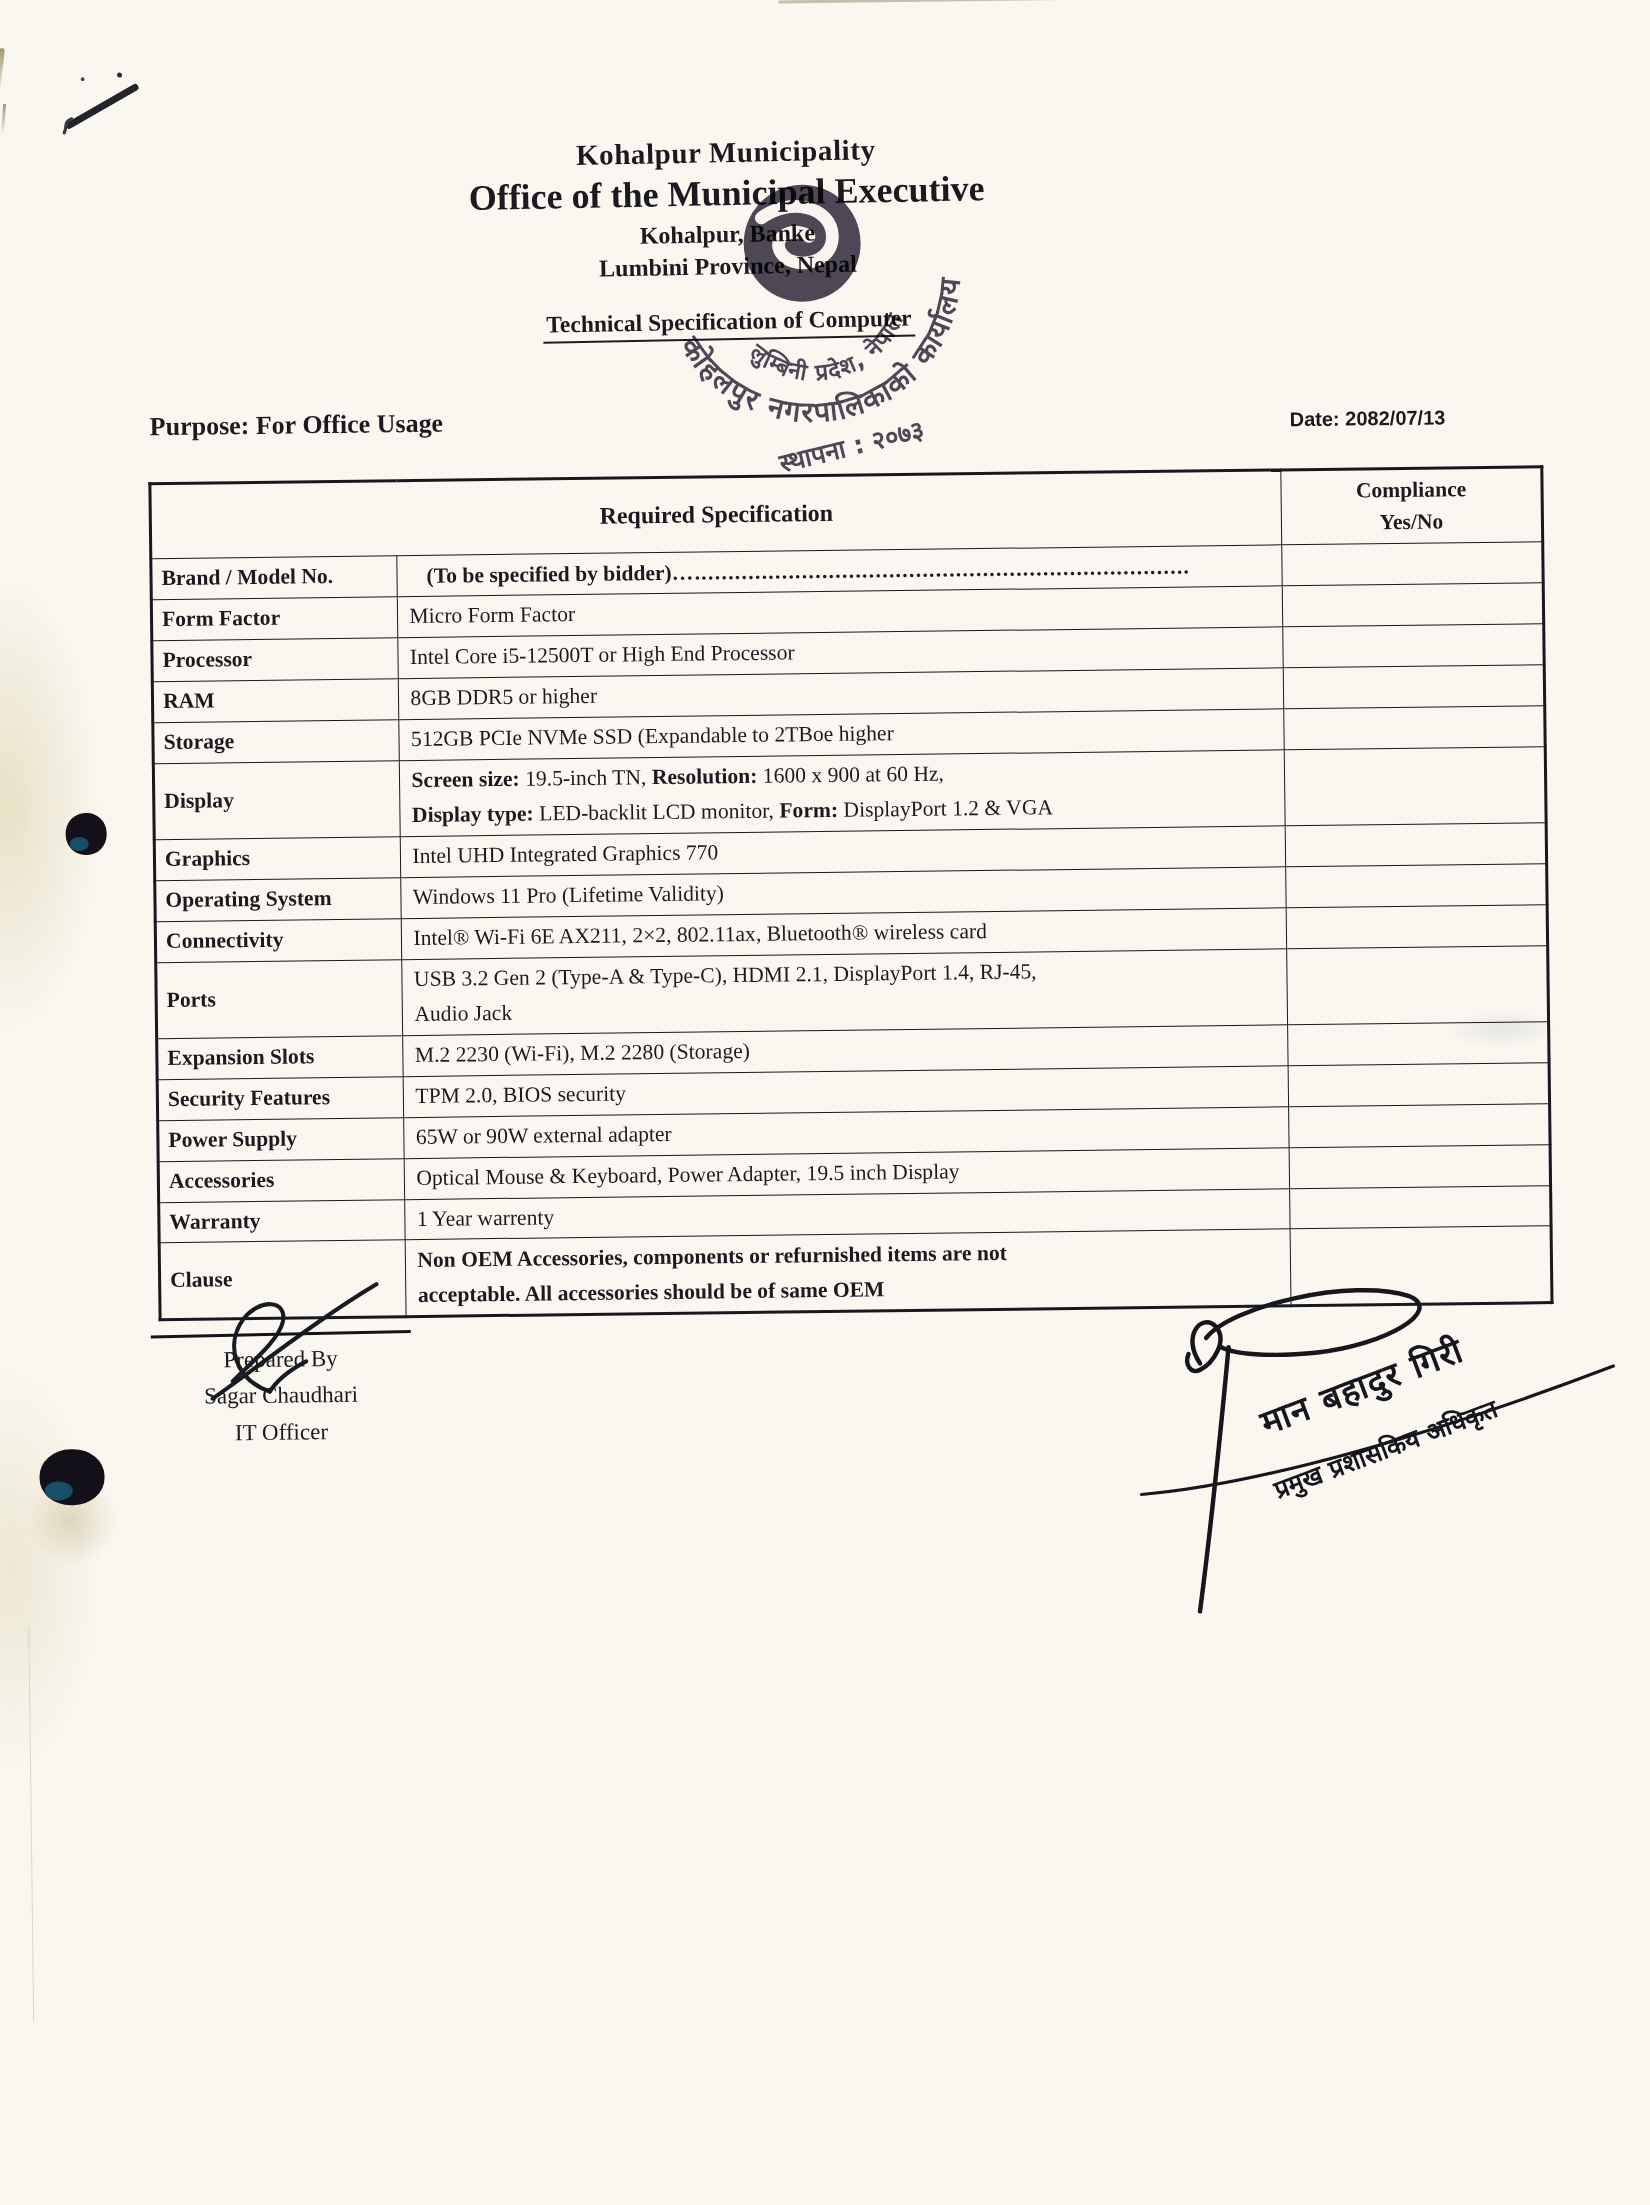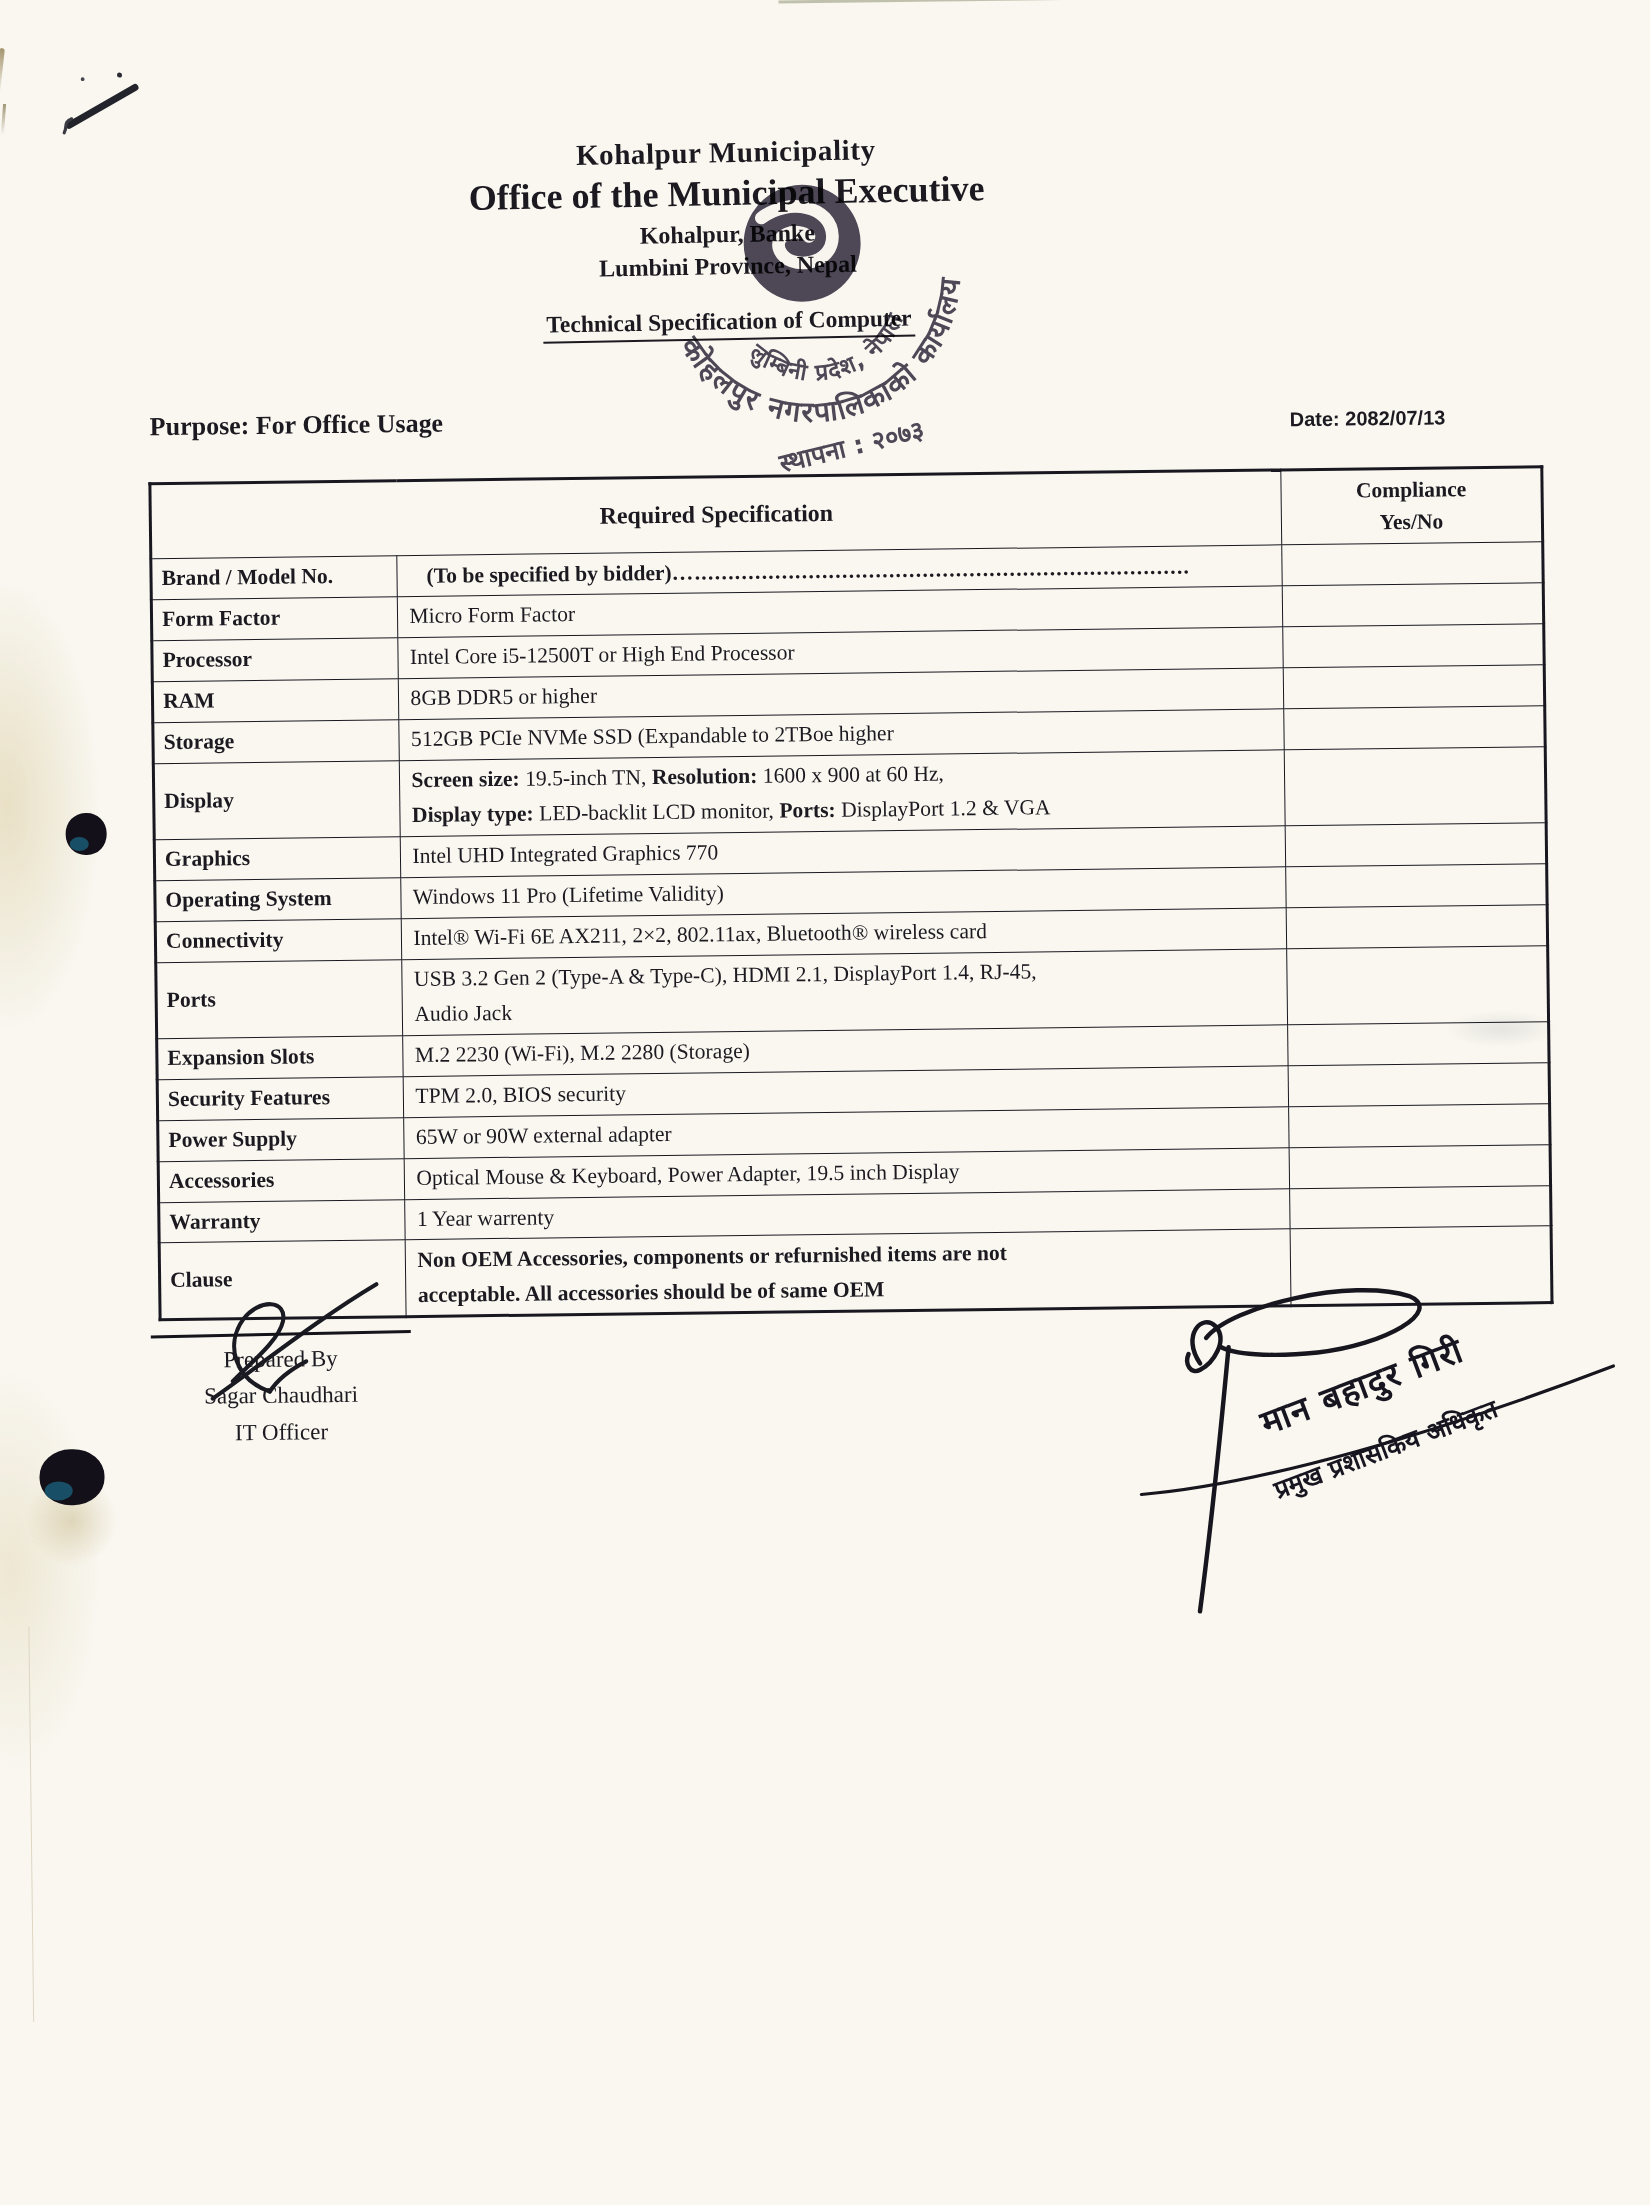--- a/index.html
+++ b/index.html
@@ -151,21 +151,21 @@
           <td class="c-value"><span>8GB DDR5 or higher</span></td>
           <td class="c-comp"></td>
         </tr>
         <tr>
           <td class="c-label">Storage</td>
           <td class="c-value"><span>512GB PCIe NVMe SSD (Expandable to 2TBoe higher</span></td>
           <td class="c-comp"></td>
         </tr>
         <tr class="tall">
           <td class="c-label">Display</td>
-          <td class="c-value"><b>Screen size: </b><span>19.5-inch TN,  </span><b>Resolution: </b><span>1600 x 900 at 60 Hz,</span><br><b>Display type: </b><span>LED-backlit LCD monitor, </span><b>Ports: </b><span>DisplayPort 1.2 &amp; VGA</span></td>
+          <td class="c-value"><b>Screen size: </b><span>19.5-inch TN,  </span><b>Resolution: </b><span>1600 x 900 at 60 Hz,</span><br><b>Display type: </b><span>LED-backlit LCD monitor, </span><b>Form: </b><span>DisplayPort 1.2 &amp; VGA</span></td>
           <td class="c-comp"></td>
         </tr>
         <tr>
           <td class="c-label">Graphics</td>
           <td class="c-value"><span>Intel UHD Integrated Graphics 770</span></td>
           <td class="c-comp"></td>
         </tr>
         <tr>
           <td class="c-label">Operating System</td>
           <td class="c-value"><span>Windows 11 Pro (Lifetime Validity)</span></td>

